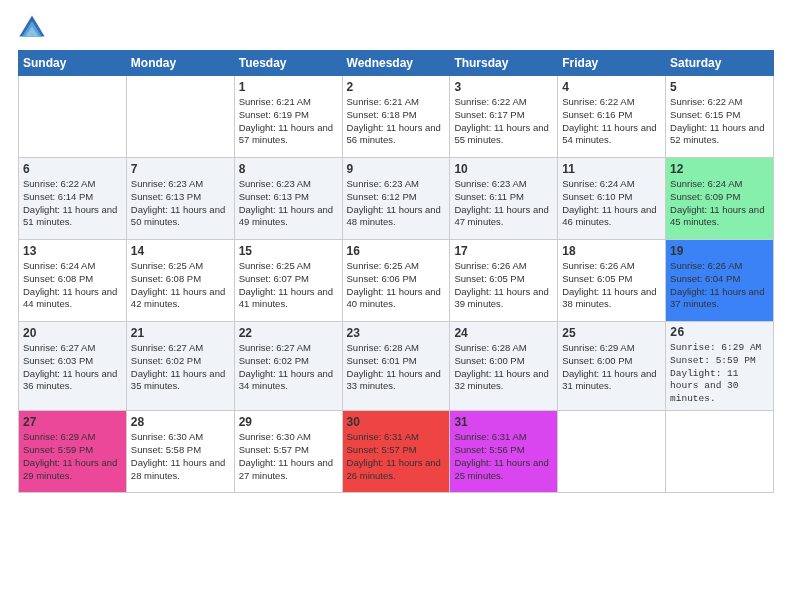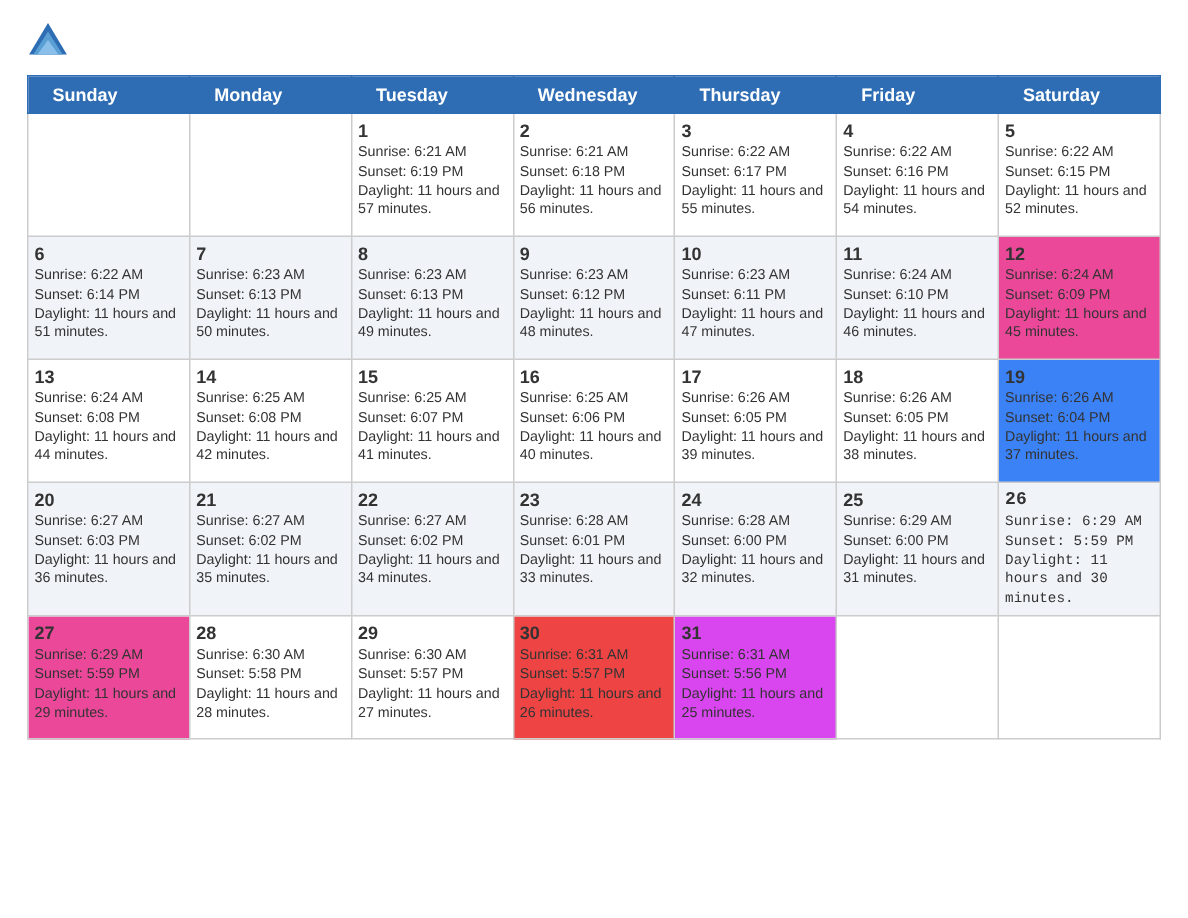--- a/index.html
+++ b/index.html
@@ -63,21 +63,21 @@
     table {
       width: 100%;
       border-collapse: collapse;
       table-layout: fixed;
     }
     thead tr th {
       background-color: #2e6db4;
       color: #fff;
       font-size: 12px;
       font-weight: bold;
-      padding: 5px 16px;
+      padding: 5px 4px;
       text-align: left;
       border: 1px solid #2e6db4;
     }
     tbody tr td {
       border: 1px solid #ccc;
       vertical-align: top;
       padding: 4px 4px 4px 4px;
       font-size: 10px;
       color: #333;
       height: 82px;
@@ -171,21 +171,21 @@
 Daylight: 11 hours and 49 minutes.</span></td>
           <td style="background: rgb(240, 244, 248);"><span class="day-num">9</span><span class="cell-info" style="white-space: pre-line;">Sunrise: 6:23 AM
 Sunset: 6:12 PM
 Daylight: 11 hours and 48 minutes.</span></td>
           <td style="background: rgb(240, 244, 248);"><span class="day-num">10</span><span class="cell-info" style="white-space: pre-line;">Sunrise: 6:23 AM
 Sunset: 6:11 PM
 Daylight: 11 hours and 47 minutes.</span></td>
           <td style="background: rgb(240, 244, 248);"><span class="day-num">11</span><span class="cell-info" style="white-space: pre-line;">Sunrise: 6:24 AM
 Sunset: 6:10 PM
 Daylight: 11 hours and 46 minutes.</span></td>
-          <td style="background: #ec4899; margin-left: 28px;"><span class="day-num">12</span><span class="cell-info" style="white-space: pre-line;">Sunrise: 6:24 AM
+          <td style="background: #86efac; margin-left: 28px;"><span class="day-num">12</span><span class="cell-info" style="white-space: pre-line;">Sunrise: 6:24 AM
 Sunset: 6:09 PM
 Daylight: 11 hours and 45 minutes.</span></td>
         </tr>
         <tr>
           <td style="background: rgb(255, 255, 255);"><span class="day-num">13</span><span class="cell-info" style="white-space: pre-line;">Sunrise: 6:24 AM
 Sunset: 6:08 PM
 Daylight: 11 hours and 44 minutes.</span></td>
           <td style="background: rgb(255, 255, 255);"><span class="day-num">14</span><span class="cell-info" style="white-space: pre-line;">Sunrise: 6:25 AM
 Sunset: 6:08 PM
 Daylight: 11 hours and 42 minutes.</span></td>

